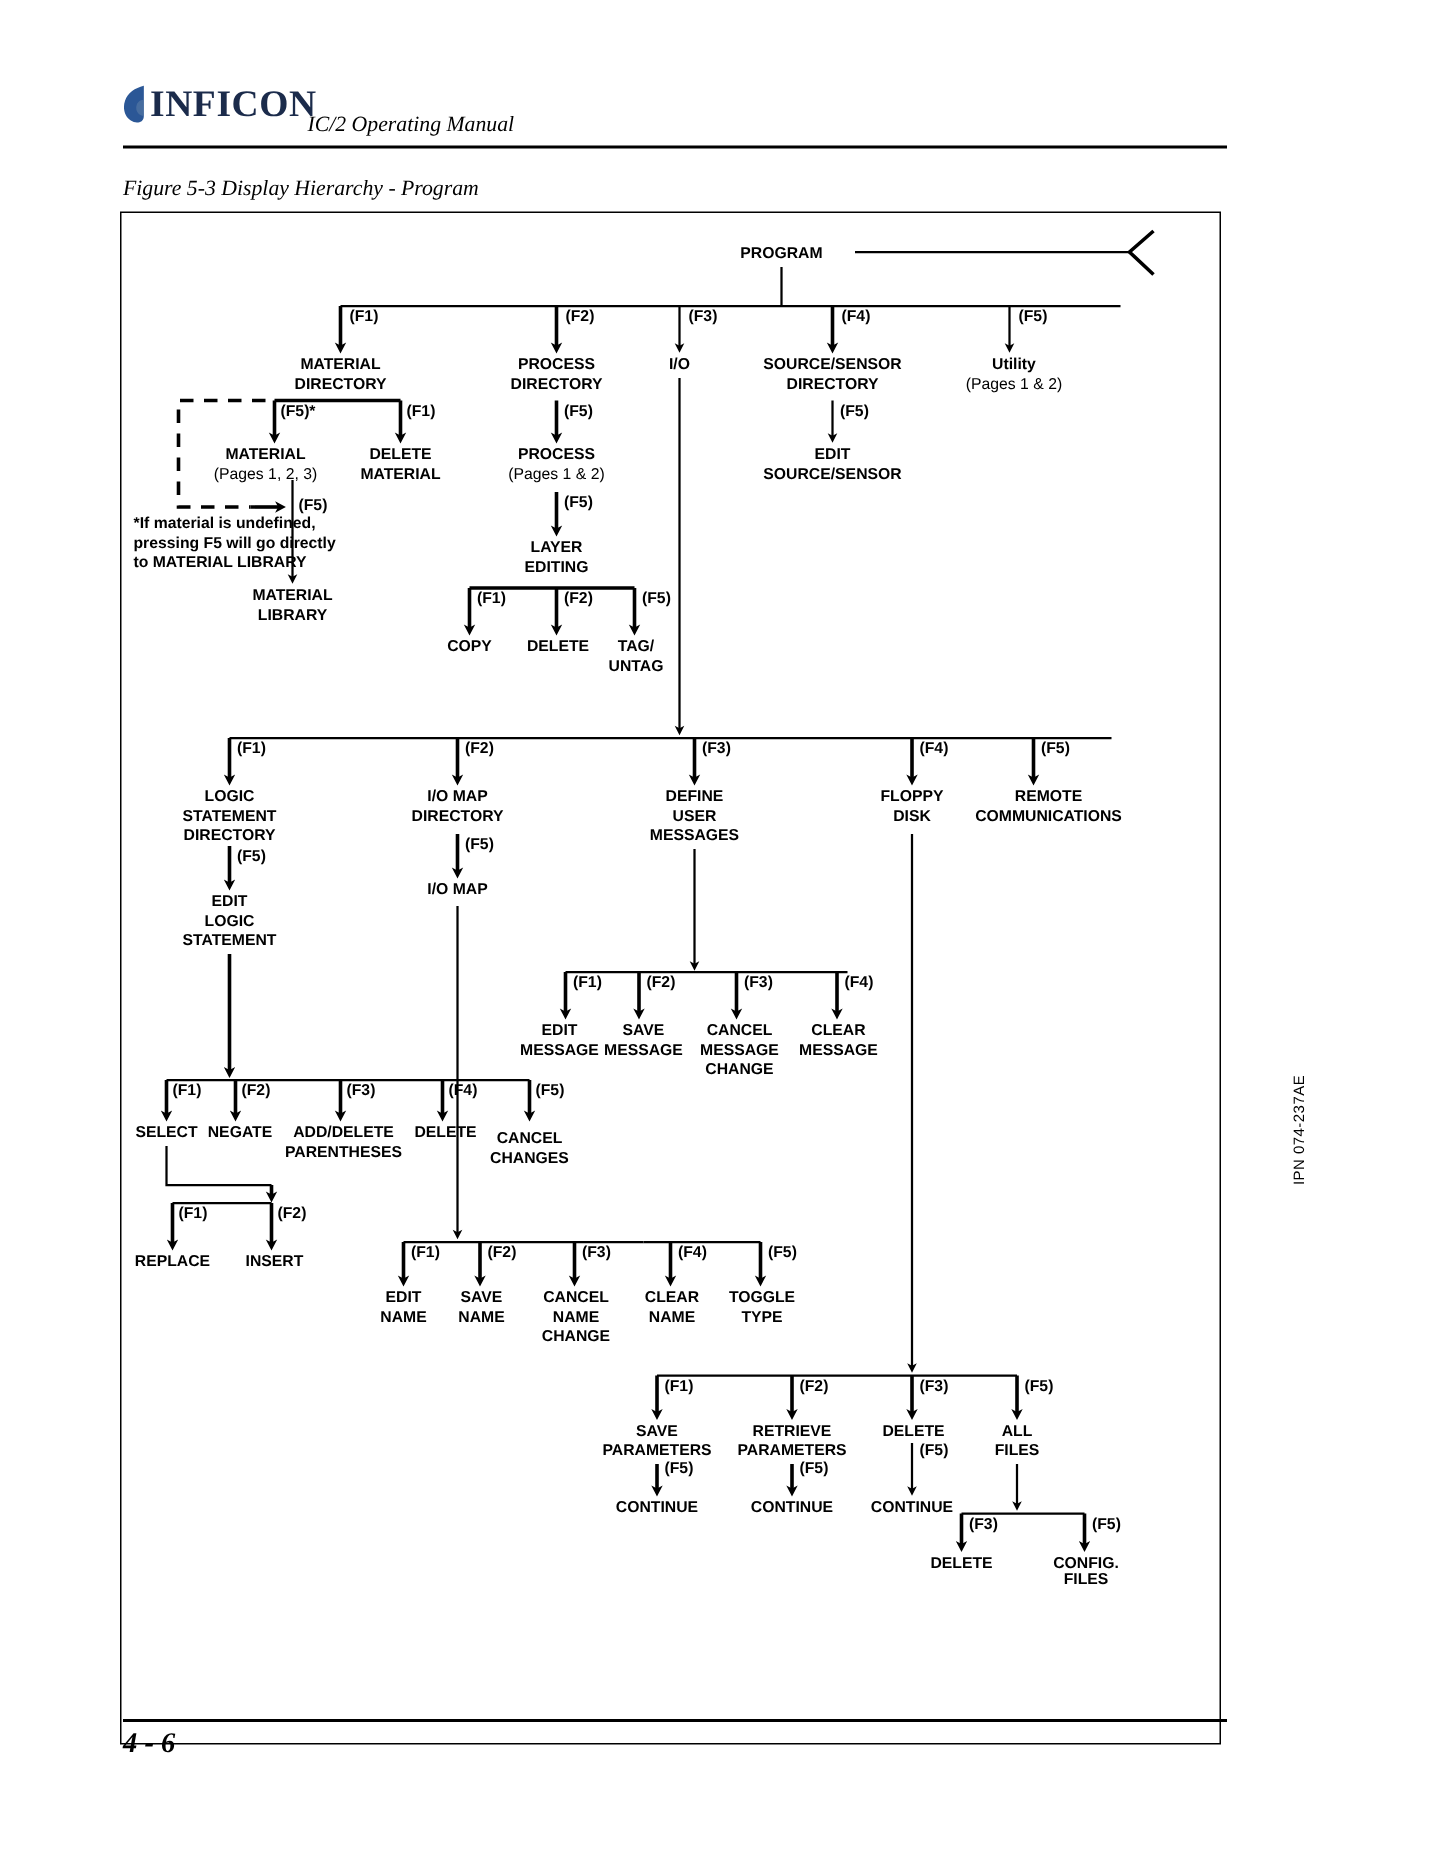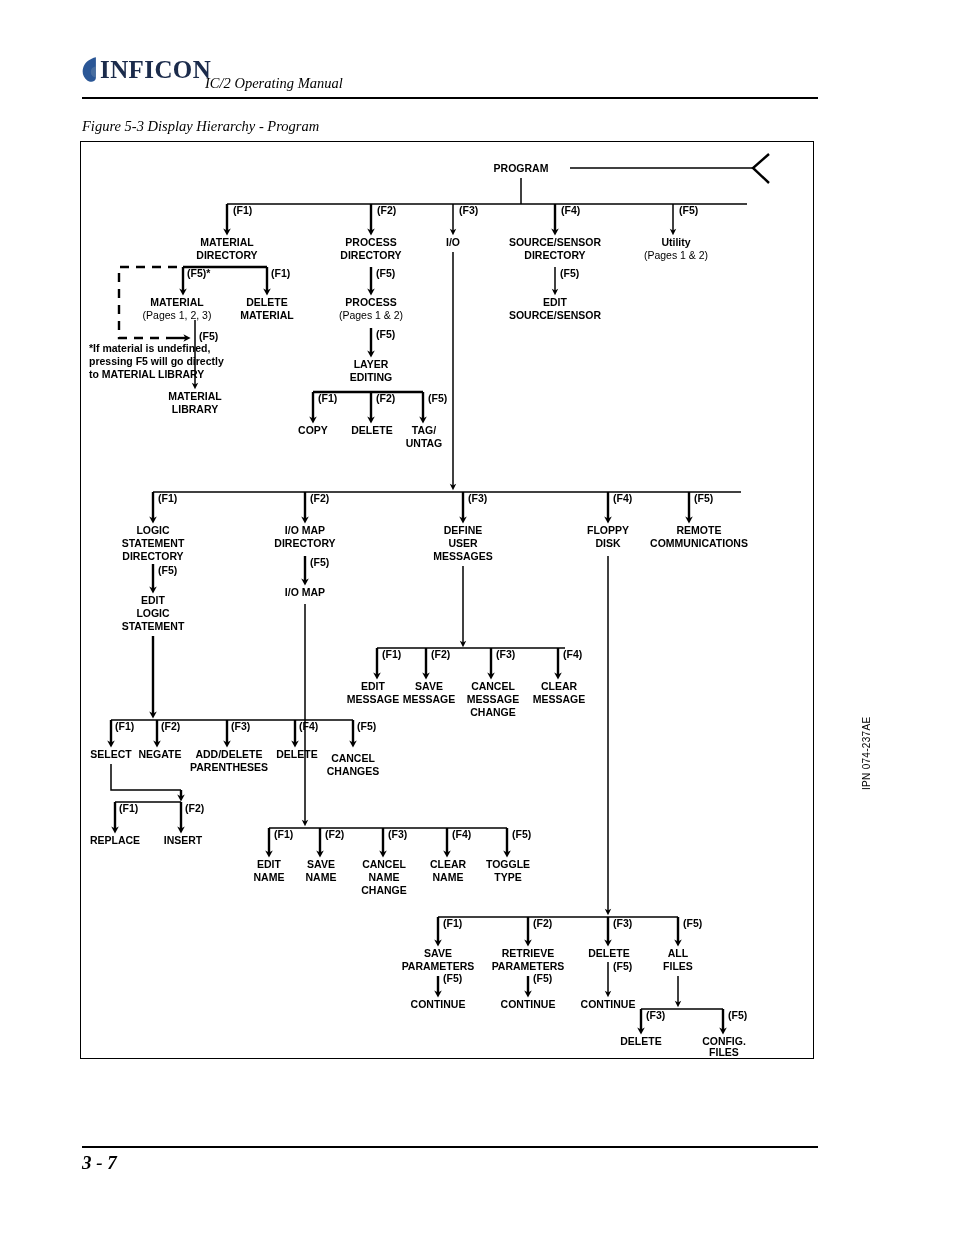--- a/index.html
+++ b/index.html
@@ -62,21 +62,21 @@
     font-family: "Liberation Serif", serif;
     font-style: italic;
     font-size: 14.5px;
     white-space: nowrap;
   }
 
   
   #figure-frame {
     position: absolute;
     left: 80px; top: 141px;
-    width: 734px; height: 918px;
+    width: 734px; height: 1022px;
     border: 1.6px solid #000;
     box-sizing: border-box;
     background: #fff;
   }
   #diagram-svg {
     position: absolute;
     left: 0; top: 0;
   }
   #diagram-svg text {
     font-family: "Liberation Sans", sans-serif;
@@ -480,13 +480,13 @@
     <text class="nd" x="643" y="903">CONFIG.</text>
     <text class="nd" x="643" y="914">FILES</text>
   </g>
 
 </svg>
 </div>
 
 <div id="side-code">IPN 074-237AE</div>
 
 <div id="footer-rule"></div>
-<div id="footer-page">3 - 7</div>
+<div id="footer-page">4 - 6</div>
 
 </body></html>

